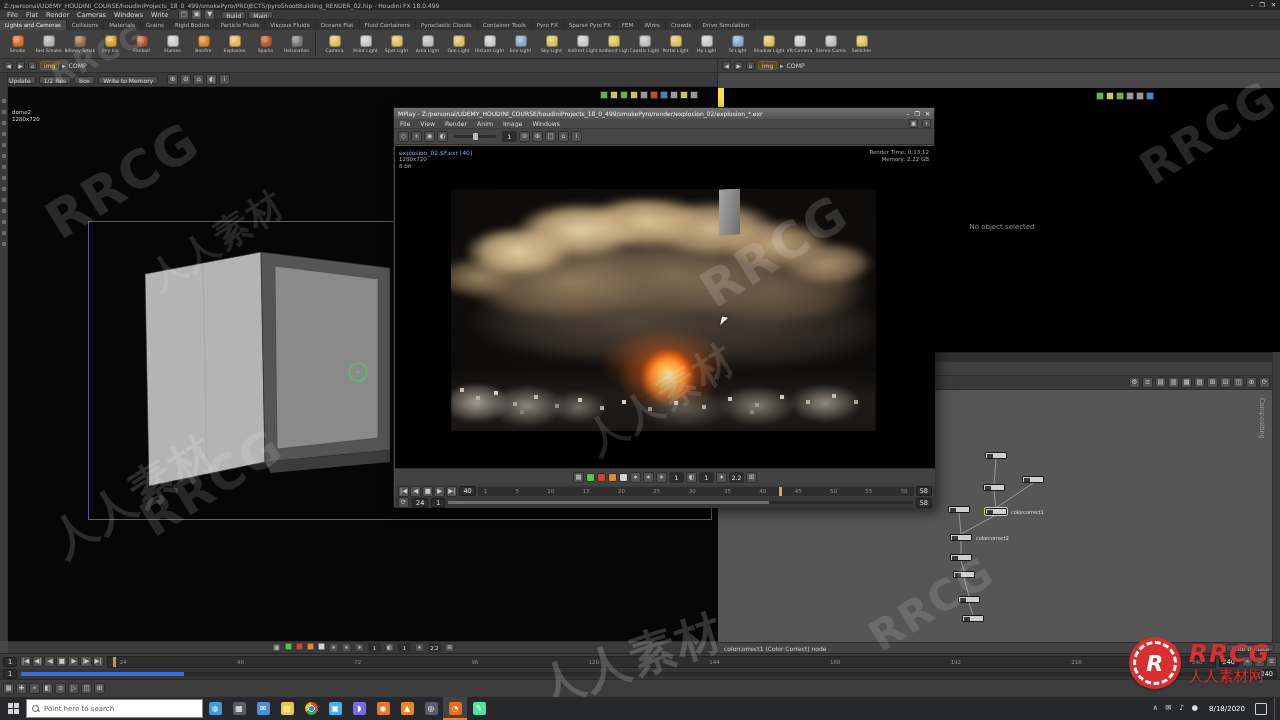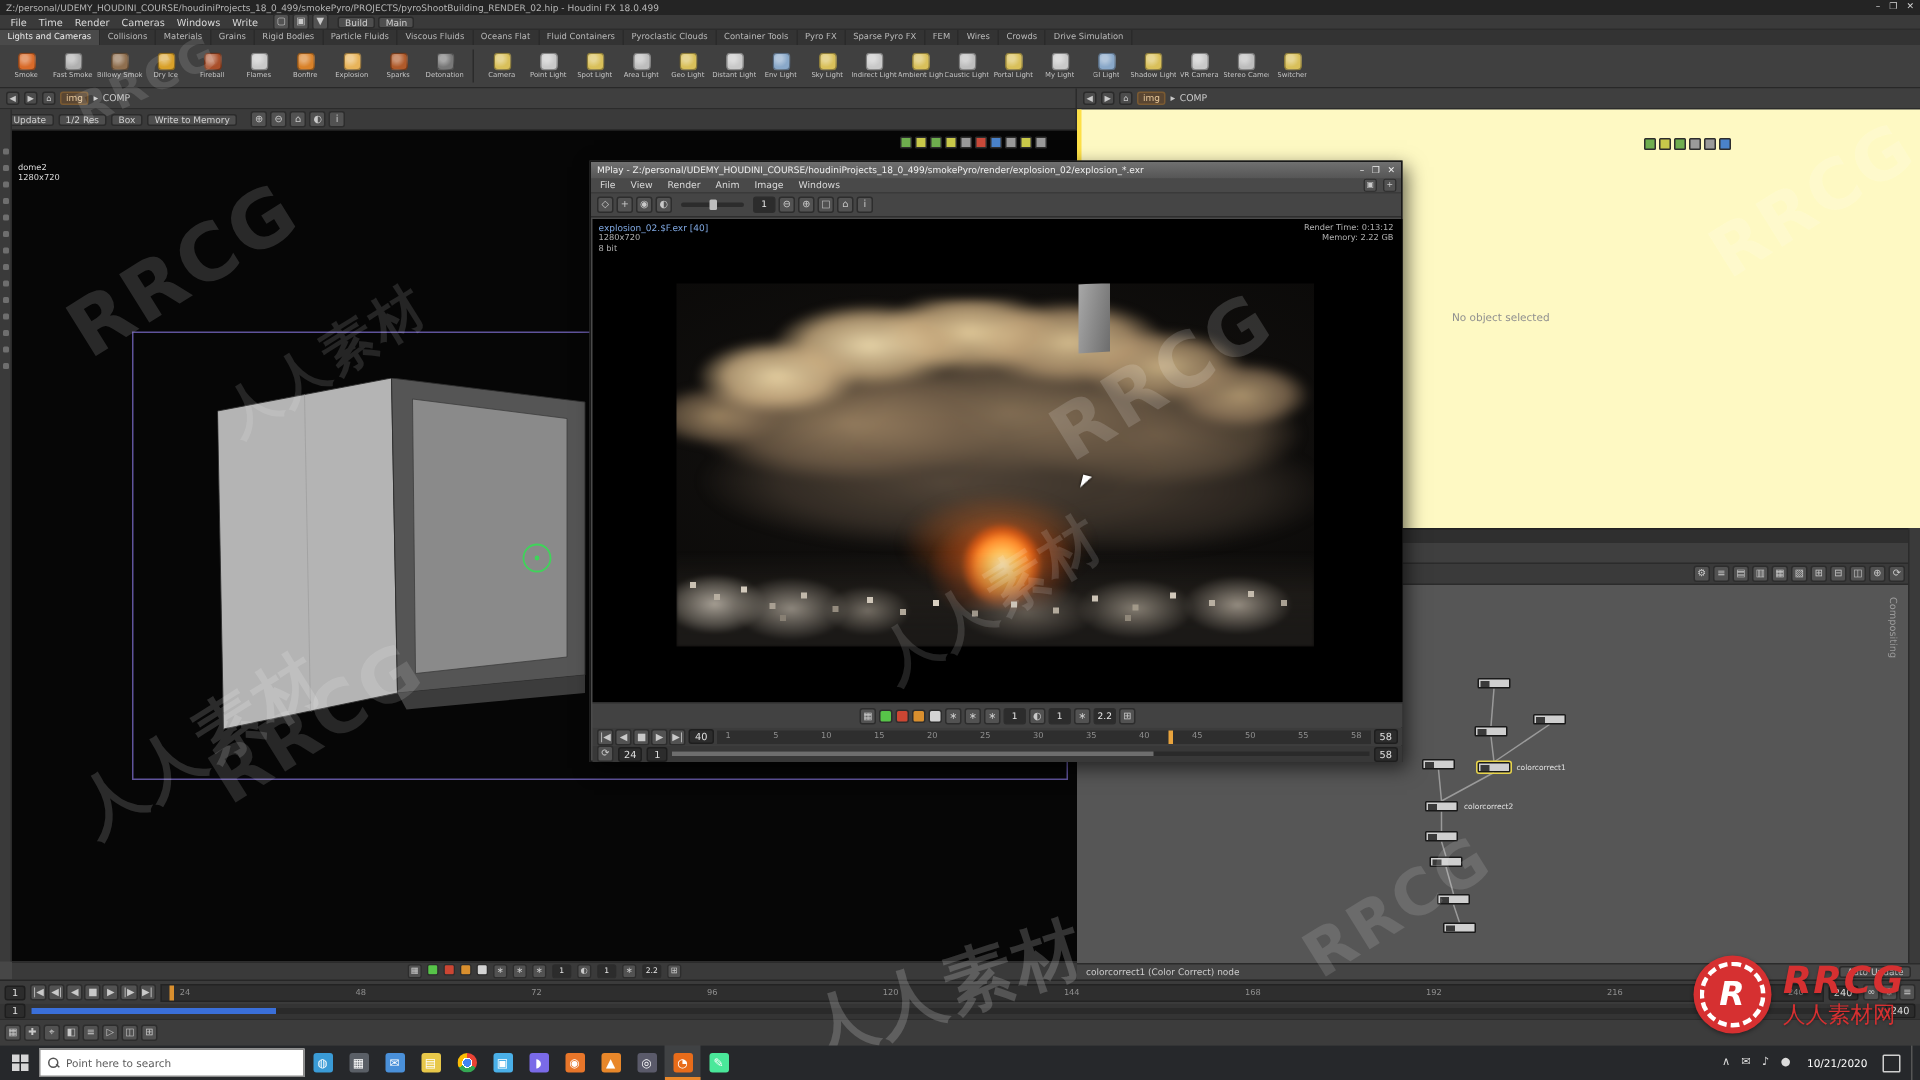--- a/index.html
+++ b/index.html
@@ -43,21 +43,21 @@
 
 #left-strip{position:absolute;left:0;top:73px;width:8px;height:568px;background:#3a3a3a;border-right:1px solid #2b2b2b;display:flex;flex-direction:column;align-items:center;gap:7px;padding-top:26px}
 .dot{width:4px;height:4px;background:#6e6e6e;border-radius:1px}
 #viewport{position:absolute;left:8px;top:87px;width:710px;height:554px;background:#060606;overflow:hidden}
 #hud{position:absolute;left:4px;top:22px;font-size:5.5px;color:#dcdcdc;line-height:7px}
 #cam-rect{position:absolute;left:80px;top:134px;width:624px;height:299px;border:1px solid rgba(125,110,205,.75)}
 #room-svg{position:absolute;left:137px;top:165px}
 #vw-bottom{position:absolute;left:8px;top:641px;width:710px;height:12px;background:#3a3a3a;border-top:1px solid #2b2b2b;display:flex;align-items:center;justify-content:center;gap:2px}
 #vw-bottom .ic{transform:scale(.85)}
 
-#rp-top{position:absolute;left:718px;top:73px;width:562px;height:279px;background:#fef9c3;border-left:3px solid #fde047;overflow:hidden}
+#rp-top{position:absolute;left:718px;top:88px;width:562px;height:279px;background:#000000;border-left:6px solid #fde047;overflow:hidden}
 #rp-msg{position:absolute;left:50%;top:135px;transform:translateX(-50%);font-size:7px;color:#8f8f8f;white-space:nowrap}
 #rp-divider{position:absolute;left:718px;top:352px;width:562px;height:10px;background:#2f2f2f;border-top:1px solid #222}
 #net-hdr{position:absolute;left:718px;top:362px;width:562px;height:14px;background:#3f3f3f;border-bottom:1px solid #2b2b2b;display:flex;align-items:center;gap:3px;padding:0 4px;font-size:6.5px}
 #net-toolbar{position:absolute;left:718px;top:376px;width:562px;height:14px;background:#3a3a3a;border-bottom:1px solid #2b2b2b;display:flex;align-items:center;justify-content:flex-end;gap:2px;padding:0 10px}
 #net-canvas{position:absolute;left:718px;top:390px;width:554px;height:252px;background:#565656;overflow:hidden}
 #net-wires{position:absolute;left:0;top:0}
 .nnode{position:absolute;width:22px;height:7px;background:#cfcfcf;border:1px solid #191919;border-radius:1px}
 .nnode::before{content:"";position:absolute;left:1px;top:1px;width:6px;height:4px;background:#3a3a3a}
 .nnode.sel{outline:1px solid #e8d44a}
 .nlabel{position:absolute;left:25px;top:0;font-size:5px;color:#e2e2e2;white-space:nowrap}
@@ -172,21 +172,21 @@
     <div id="win-btns">
         <div class="wbtn">–</div>
         <div class="wbtn">❐</div>
         <div class="wbtn">✕</div>
       </div>
   </div>
 
   <div id="menubar">
     <div id="h-menus" style="display:flex">
         <div class="menu">File</div>
-        <div class="menu">Time</div>
+        <div class="menu">Flat</div>
         <div class="menu">Render</div>
         <div class="menu">Cameras</div>
         <div class="menu">Windows</div>
         <div class="menu">Write</div>
       </div>
     <div id="mb-icons" style="display:flex;gap:2px;margin:0 4px">
         <div class="ic">▢</div>
         <div class="ic">▣</div>
         <div class="ic">▼</div>
       </div>
@@ -716,21 +716,21 @@
           <div class="tic" style="background: rgb(74, 232, 154);">✎</div>
         </div>
       </div>
     <div id="tb-right">
       <div id="tb-tray-icons">
           <div class="ic">∧</div>
           <div class="ic">✉</div>
           <div class="ic">♪</div>
           <div class="ic">●</div>
         </div>
-      <div id="tb-date">10/21/2020</div>
+      <div id="tb-date">8/18/2020</div>
       <div id="tb-notif"></div>
       <div id="show-desktop"></div>
     </div>
   </div>
 
   <div id="wm-layer">
       <div class="wm" style="left: 45px; top: 60px; font-size: 30px; opacity: 0.12; transform: rotate(-25deg);">RRCG</div>
       <div class="wm" style="left: 35px; top: 200px; font-size: 52px; opacity: 0.14; transform: rotate(-32deg);">RRCG</div>
       <div class="wm" style="left: 140px; top: 260px; font-size: 36px; opacity: 0.12; transform: rotate(-32deg);">人人素材</div>
       <div class="wm" style="left: 40px; top: 520px; font-size: 44px; opacity: 0.15; transform: rotate(-32deg);">人人素材</div>

